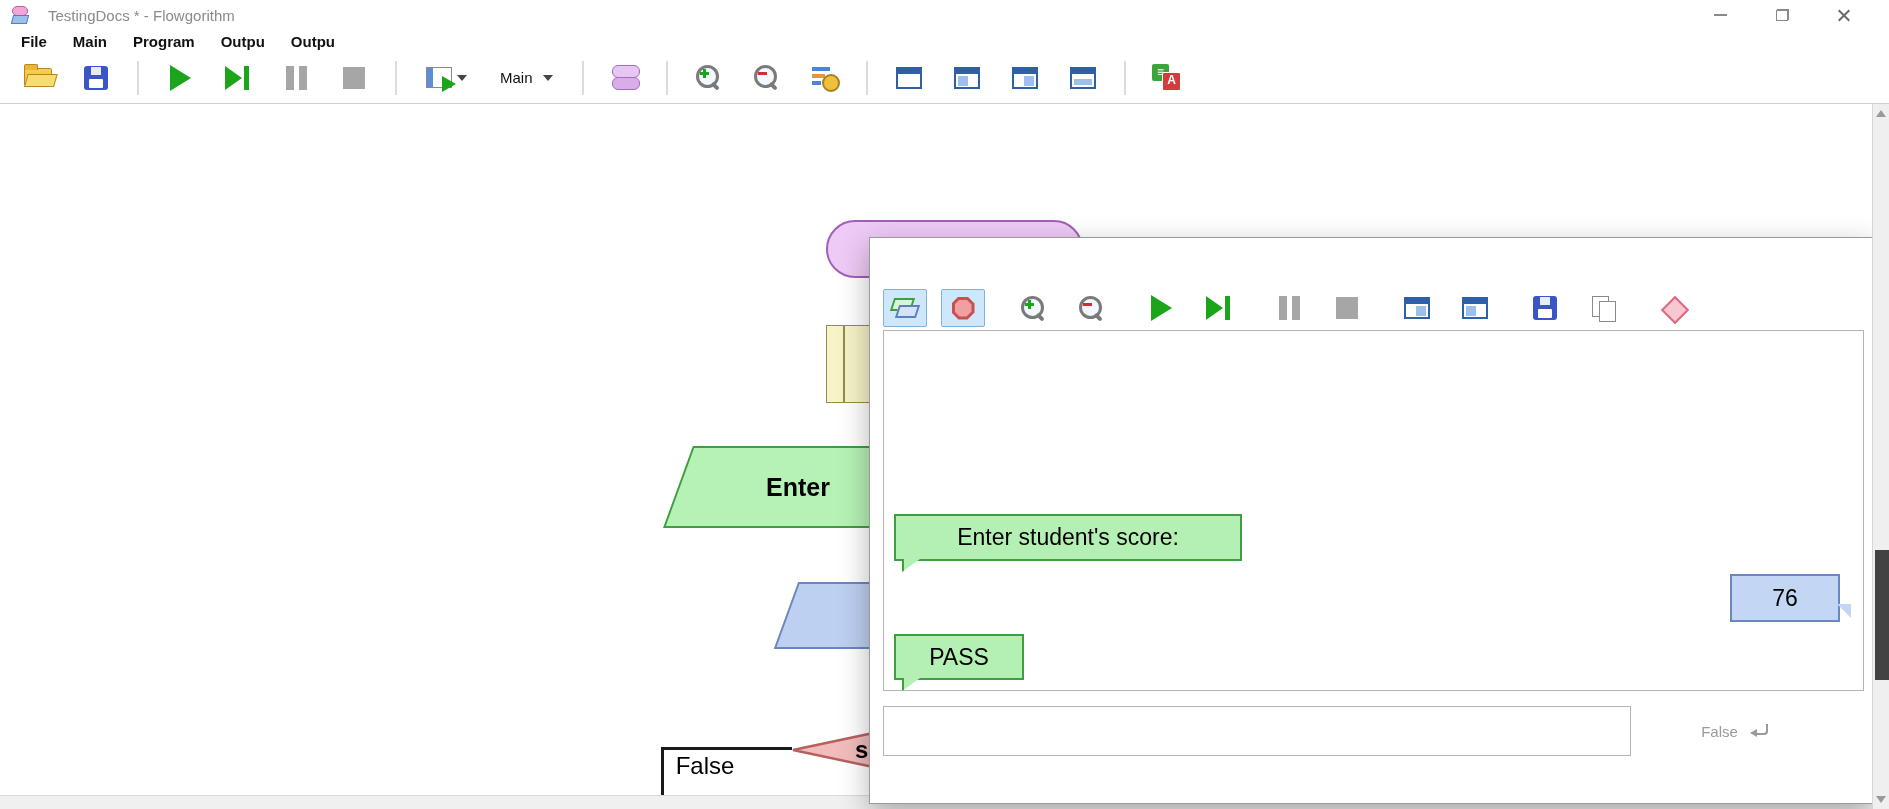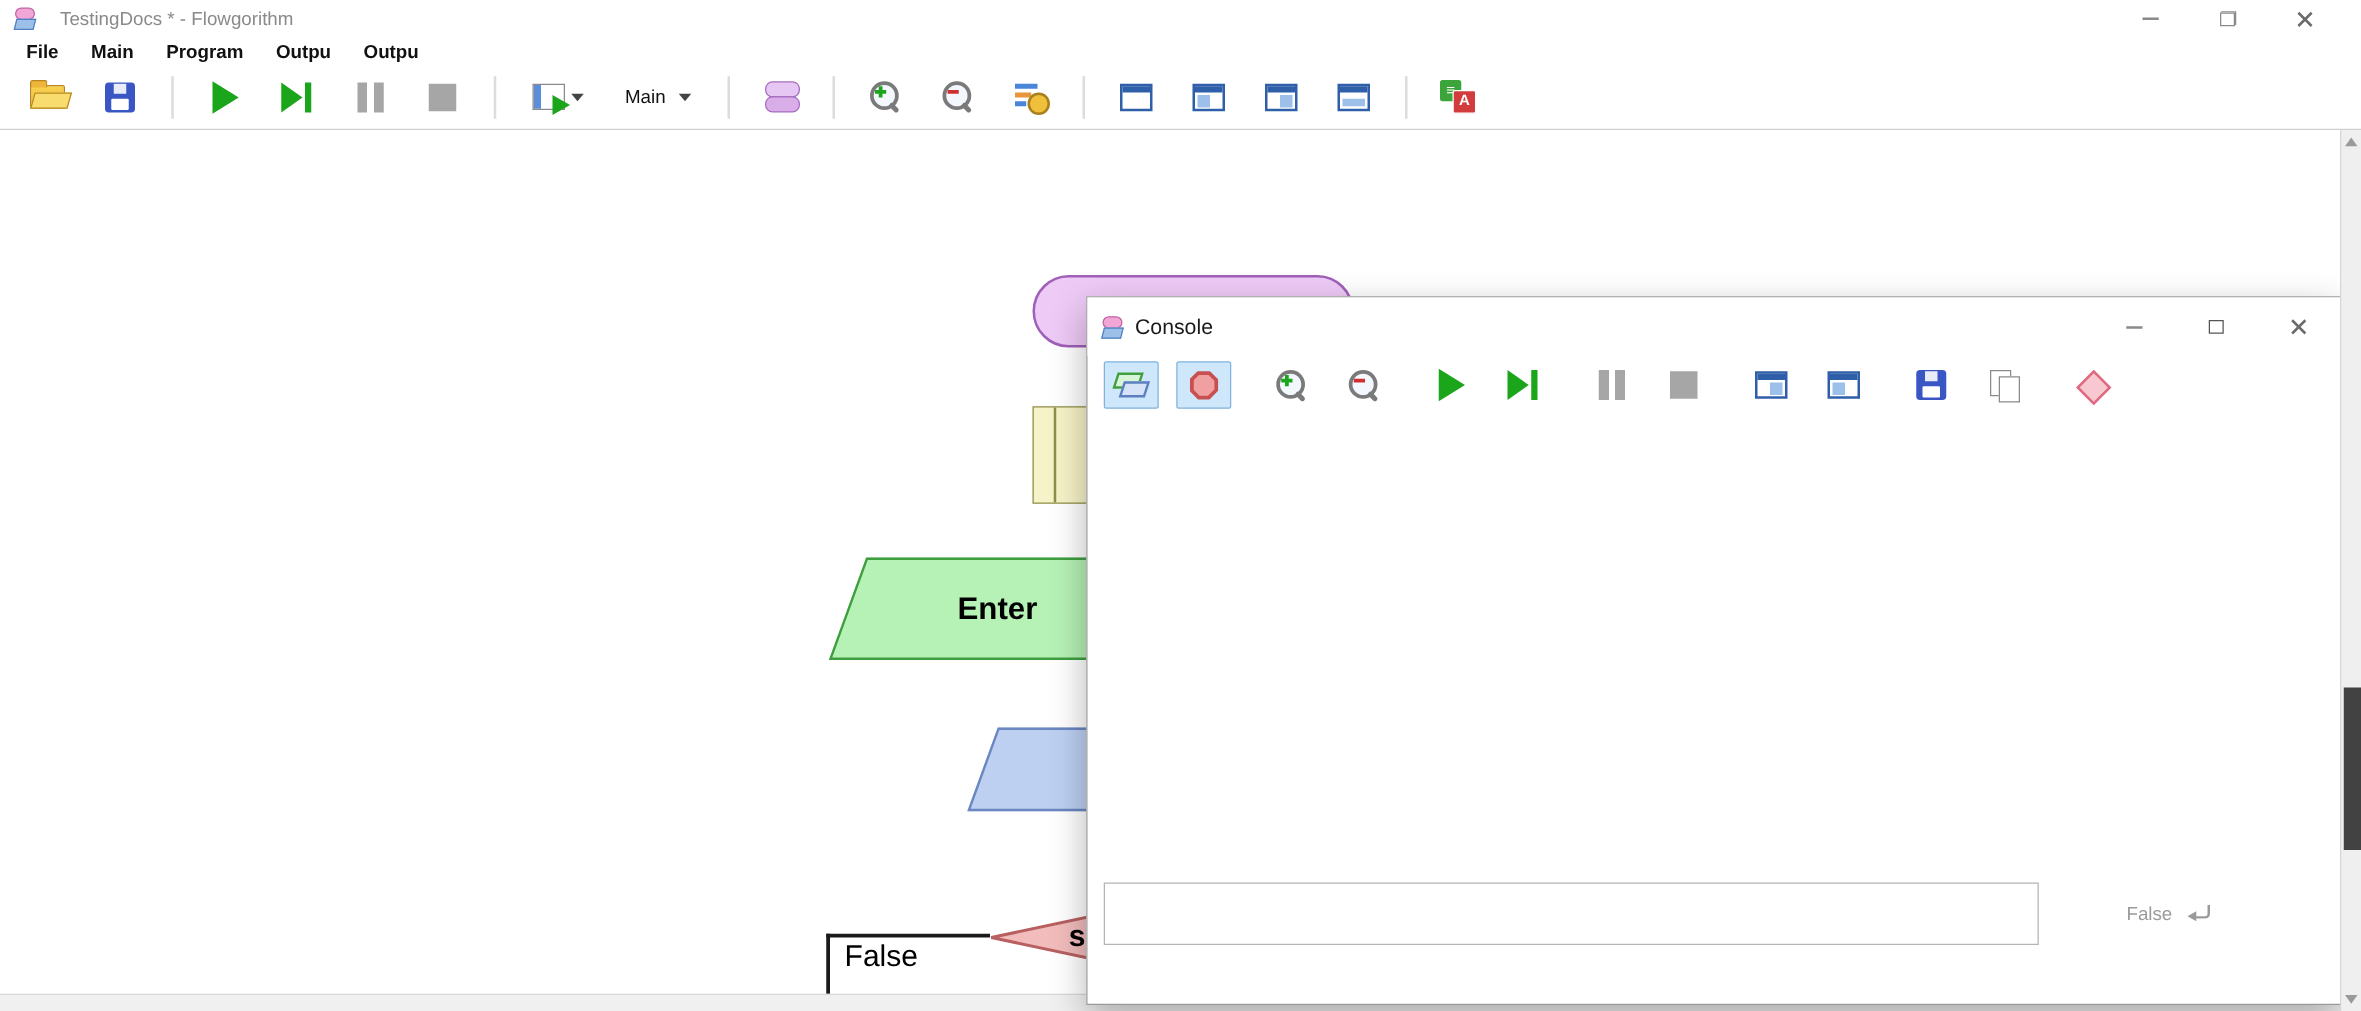--- a/index.html
+++ b/index.html
@@ -266,35 +266,20 @@
 
 <div class="status-strip"></div>
 
 <div class="scrollbar">
   <div class="sb-up"></div>
   <div class="sb-thumb"></div>
   <div class="sb-down"></div>
 </div>
 
 <div class="console">
-  <div class="c-titlebar">
-    <span class="ic i-app"></span>
-    <span class="c-title">Console</span>
-    <div class="c-controls">
-      <div class="c-btn">
-          <span class="ic i-min"></span>
-        </div>
-      <div class="c-btn">
-          <span class="ic i-max"></span>
-        </div>
-      <div class="c-btn">
-          <span class="ic i-close"></span>
-        </div>
-    </div>
-  </div>
 
   <div class="c-toolbar">
     <div class="cbtn toggled">
         <span class="ic i-io"></span>
       </div>
     <div class="cbtn toggled">
         <span class="ic i-octagon"></span>
       </div>
     <div class="cbtn gap-l">
         <span class="ic i-zoom">
@@ -328,19 +313,30 @@
         <span class="ic i-floppy"></span>
       </div>
     <div class="cbtn">
         <span class="ic i-copy"></span>
       </div>
     <div class="cbtn gap-l">
         <span class="ic i-diamond"></span>
       </div>
   </div>
 
+  <div class="c-output">
+    <div class="bubble out bubble-1">
+      <span>Enter student's score:</span>
+    </div>
+    <div class="bubble inp bubble-2">
+      <span>76</span>
+    </div>
+    <div class="bubble out bubble-3">
+      <span>PASS</span>
+    </div>
+  </div>
 
   <input class="c-input" type="text" value="" style="">
   <div class="enter-btn">
     <span>False</span>
     <span class="ic i-enter"></span>
   </div>
 </div>
 
 </body></html>

